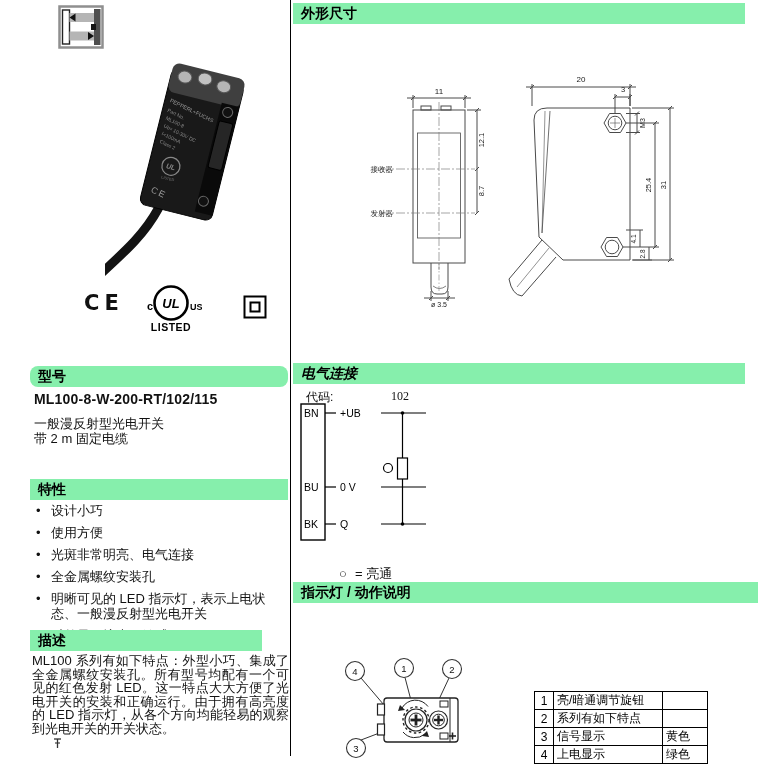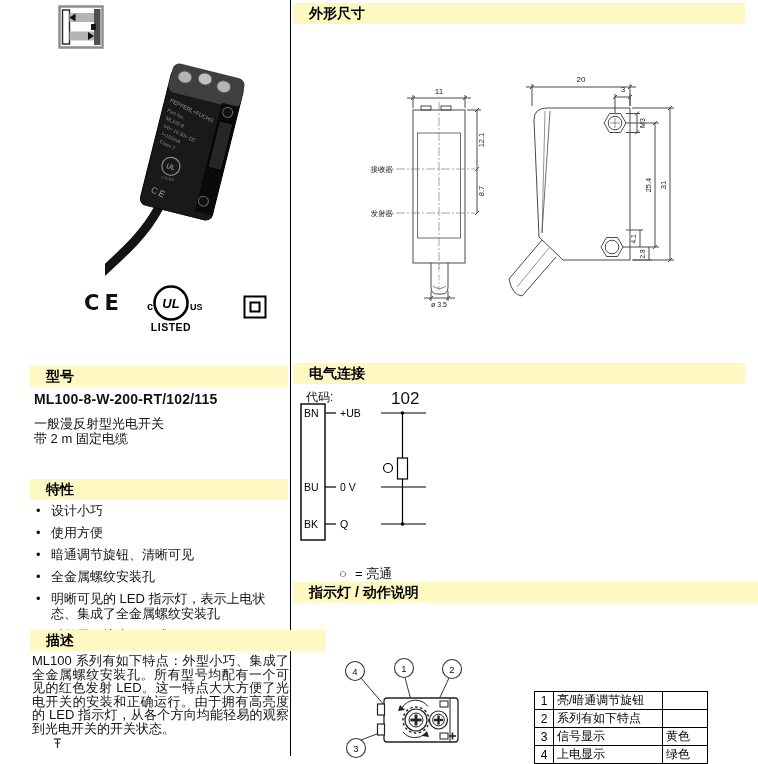--- a/index.html
+++ b/index.html
@@ -1,37 +1,37 @@
 <!DOCTYPE html>
 <html><head>
 <meta charset="utf-8">
 <style>
   html,body{margin:0;padding:0;background:#fff;}
   .page{position:relative;width:758px;height:764px;background:#fff;overflow:hidden;
         font-family:"Liberation Sans","DejaVu Sans",sans-serif;color:#111;}
   .divider{position:absolute;left:290px;top:0;width:1px;height:756px;background:#000;}
-  .bar{position:absolute;height:21px;background:#fef9c3;color:#000;font-weight:bold;
-       font-size:14px;line-height:21px;padding-left:16px;box-sizing:border-box;}
-  .bar-model{left:30px;top:366px;width:258px;}
+  .bar{position:absolute;height:21px;background:#86efac;color:#000;font-weight:bold;
+       font-size:14px;line-height:21px;padding-left:8px;box-sizing:border-box;}
+  .bar-model{left:30px;top:366px;width:258px;border-radius:8px;}
   .bar-features{left:30px;top:479px;width:258px;}
-  .bar-desc{left:30px;top:630px;width:296px;}
+  .bar-desc{left:30px;top:630px;width:232px;}
   .bar-dim{left:293px;top:3px;width:452px;}
-  .bar-wiring{left:293px;top:363px;width:452px;}
+  .bar-wiring{left:293px;top:363px;width:452px;font-style:italic;}
   .bar-ind{left:293px;top:582px;width:508px;}
   .abs{position:absolute;}
   .model-code{left:34px;top:391px;font-weight:bold;font-size:14px;letter-spacing:.2px;}
   .model-desc{left:34px;top:416px;font-size:13px;line-height:15px;}
   .features{left:36px;top:503px;width:250px;font-size:13px;}
   .feat{display:flex;margin-bottom:7px;line-height:15px;}
   .feat .blt{width:15px;flex:0 0 15px;}
   .desc-text{left:32px;top:654px;width:257px;font-size:13px;line-height:13.6px;text-align:justify;}
   .ce-mark{left:84px;top:291px;font-size:21px;font-weight:bold;letter-spacing:5px;
            font-family:"DejaVu Sans",sans-serif;}
   .code-label{left:306px;top:389px;font-size:12px;}
-  .code-value{left:391px;top:389px;font-size:17px;}
+  .code-value{left:391px;top:389px;font-size:12px;font-family:Liberation Serif, serif;}
   .legend{left:311px;top:566px;font-size:13px;line-height:15px;margin-left:28px;}
   .legend .sym{display:inline-block;width:16px;}
   .ind-table{position:absolute;left:534px;top:691px;border-collapse:collapse;font-size:12px;color:#000;}
   .ind-table td{border:1px solid #000;height:14px;padding:0 3px;white-space:nowrap;}
   .ind-table .c-no{width:12px;text-align:center;}
   .ind-table .c-name{width:102px;}
   .ind-table .c-color{width:38px;}
   svg text{font-family:"Liberation Sans","DejaVu Sans",sans-serif;}
 </style>
 </head>
@@ -106,29 +106,29 @@
     <div class="feat">
         <span class="blt">•</span>
         <span>设计小巧</span>
       </div>
     <div class="feat">
         <span class="blt">•</span>
         <span>使用方便</span>
       </div>
     <div class="feat">
         <span class="blt">•</span>
-        <span>暗通调节旋钮、清晰可见</span>
+        <span>光斑非常明亮、电气连接</span>
       </div>
     <div class="feat">
         <span class="blt">•</span>
         <span>全金属螺纹安装孔</span>
       </div>
     <div class="feat">
         <span class="blt">•</span>
-        <span>明晰可见的 LED 指示灯，表示上电状态、集成了全金属螺纹安装孔</span>
+        <span>明晰可见的 LED 指示灯，表示上电状态、一般漫反射型光电开关</span>
       </div>
     <div class="feat">
         <span class="blt">•</span>
         <span>对外界环境光不敏感</span>
       </div>
   </div>
 
   <div class="bar bar-desc">
     <span>描述</span>
   </div>

